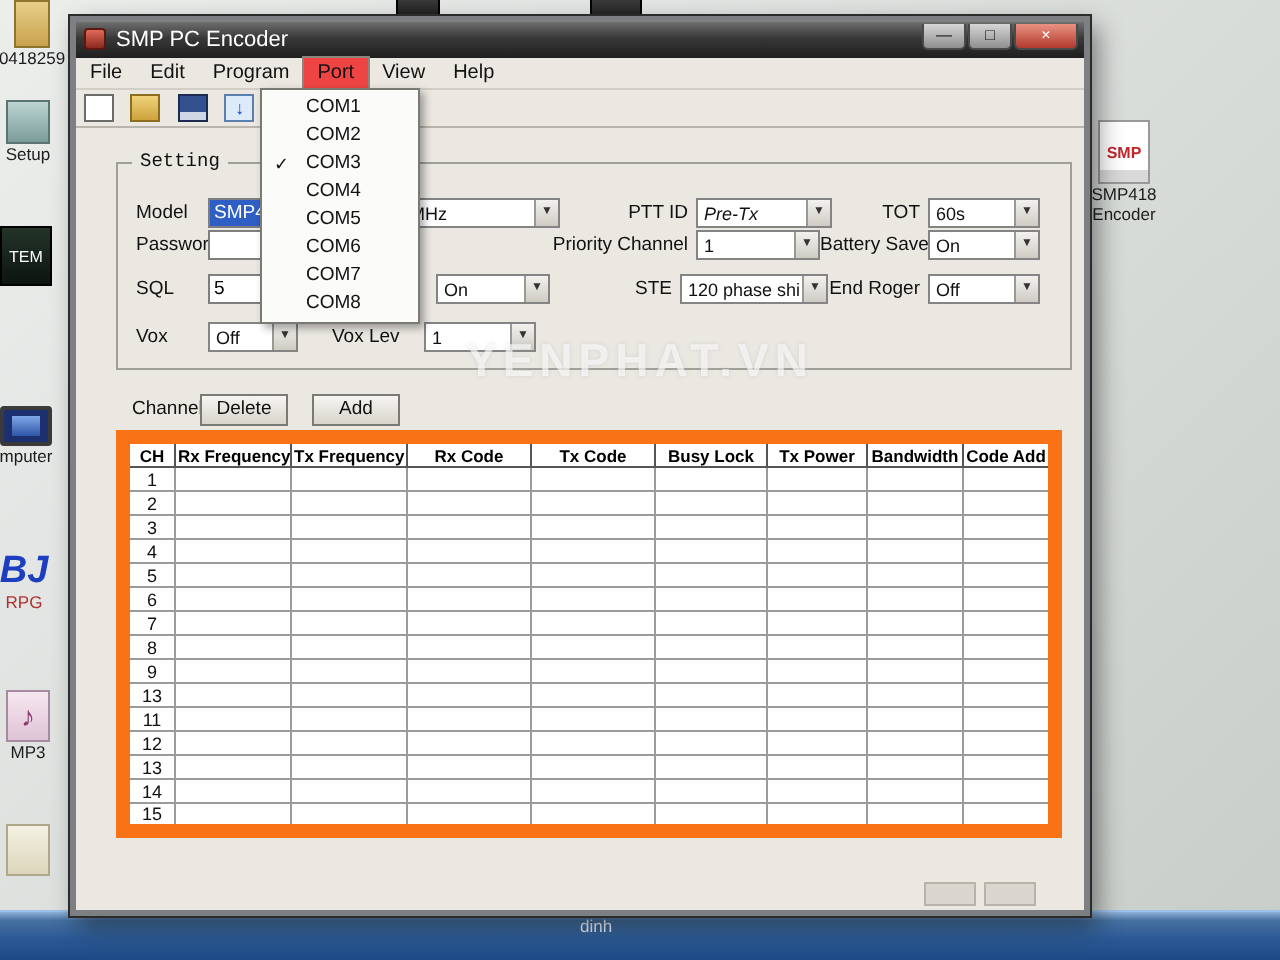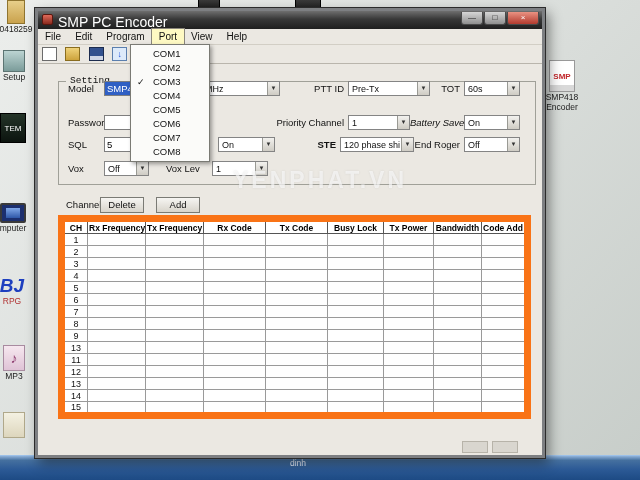--- a/index.html
+++ b/index.html
@@ -28,28 +28,28 @@
     background:linear-gradient(#8fb2da 0%, #45709f 18%, #2c5a96 55%, #1d4a84 100%);
     border-top:1px solid #9cc0e8; z-index:5; }
   .taskbar .tlabel { position:absolute; left:246px; top:2px; font-size:8.5px; color:#e7eefb;padding-left:44px; }
   
   .win { position:absolute; left:35px; top:8px; width:510px; height:450px;
     background:#ebe8e2; border:3px solid #7d7f82; box-shadow:0 0 0 1px #2b2b2b, 4px 5px 12px rgba(0,0,0,.45); z-index:10; }
   .titlebar { position:absolute; left:0; right:0; top:0; height:18px;
     background:linear-gradient(#6e6e6e,#383838 45%,#1f1f1f); color:#fff; }
   .titlebar .appico { position:absolute; left:4px; top:3px; width:11px; height:11px;
     background:linear-gradient(#e06a5a,#8a2a1e); border:1px solid #5c170f; border-radius:2px; }
-  .titlebar .ttl { position:absolute; left:20px; top:3px; font-size:14px; }
+  .titlebar .ttl { position:absolute; left:20px; top:3px; font-size:11px; }
   .winctl { position:absolute; right:3px; top:1px; display:flex; }
   .wbtn { height:13px; width:22px; margin-left:1px; font-size:8px; line-height:12px; text-align:center;
     background:linear-gradient(#d6d6d6,#8f8f8f); border:1px solid #4a4a4a; border-top:none; border-radius:0 0 3px 3px; color:#111; }
   .wbtn.close { width:32px; background:linear-gradient(#ea9282,#b23a2e); color:#fff; }
   .menubar { position:absolute; left:0; right:0; top:18px; height:16px; background:#ebe8e2; border-bottom:1px solid #d2cec5; font-size:10px; }
   .mitem { display:inline-block; padding:2px 7px 0 7px; height:16px; color:#111; }
-  .mitem.active { background:#fef9c3; outline:1px solid #8a867c; }
+  .mitem.active { background:#ef4444; outline:1px solid #8a867c; }
   .toolbar { position:absolute; left:0; right:0; top:34px; height:19px; border-bottom:1px solid #b9b5ac; padding:2px 4px; }
   .tbi { display:inline-block; width:15px; height:14px; margin-right:4px; vertical-align:top; position:relative; font-size:9px; text-align:center; line-height:13px; }
   .tbi.new { background:#fff; border:1px solid #6b6b6b; }
   .tbi.open { background:linear-gradient(#efd27a,#cda33c); border:1px solid #8a6d1f; }
   .tbi.save { background:#33518e; border:1px solid #1d2c4e; box-shadow:inset 0 -4px 0 #cfd6e6; }
   .tbi.read { background:#ddeafa; border:1px solid #5b7fae; color:#1d4ed8; font-weight:bold; }
   .tbi.write { background:#fae3dd; border:1px solid #b05a4a; color:#b91c1c; font-weight:bold; }
   
   .groupbox { position:absolute; left:20px; top:70px; width:478px; height:104px; border:1px solid #a0a098; }
   .legend { position:absolute; left:28px; top:64px; background:#ebe8e2; padding:0 4px; font-size:9.5px; color:#111;font-family:Liberation Mono, monospace; }
@@ -151,62 +151,62 @@
     <span class="tbi new"></span>
     <span class="tbi open"></span>
     <span class="tbi save"></span>
     <span class="tbi read">↓</span>
     <span class="tbi write">↑</span>
   </div>
 
   <div class="groupbox"></div>
   <span class="legend">Setting</span>
 
-  <div class="frow" style="top:70px;">
+  <div class="frow" style="top:88px;">
     <span class="lbl" style="left:30px; width:34px;">Model</span>
     <input class="input sel" style="left: 66px; width: 40px;" value="SMP418">
     <span class="combo" style="left:130px; width:112px;">
       <span class="cv">400-470MHz</span>
       <span class="arrow">▼</span>
     </span>
     <span class="lbl r" style="left:264px; width:42px;">PTT ID</span>
-    <span class="combo" style="left:310px; width:82px;">
+    <span class="combo" style="left:310px; width:68px;font-style:italic;">
       <span class="cv">Pre-Tx</span>
       <span class="arrow">▼</span>
     </span>
     <span class="lbl r" style="left:396px; width:26px;">TOT</span>
     <span class="combo" style="left:426px; width:56px;">
       <span class="cv">60s</span>
       <span class="arrow">▼</span>
     </span>
   </div>
 
   <div class="frow" style="top:104px;">
     <span class="lbl" style="left:30px; width:46px;">Password</span>
     <input class="input" style="left: 66px; width: 70px;" value="">
     <span class="lbl r" style="left:234px; width:72px;">Priority Channel</span>
     <span class="combo" style="left:310px; width:62px;">
       <span class="cv">1</span>
       <span class="arrow">▼</span>
     </span>
-    <span class="lbl r" style="left:372px; width:50px;font-style:italic;">Battery Save</span>
+    <span class="lbl r" style="left:372px; width:50px;">Battery Save</span>
     <span class="combo" style="left:426px; width:56px;">
       <span class="cv">On</span>
       <span class="arrow">▼</span>
     </span>
   </div>
 
   <div class="frow" style="top:126px;">
     <span class="lbl" style="left:30px; width:30px;">SQL</span>
     <input class="input" style="left: 66px; width: 30px;" value="5">
     <span class="combo" style="left:180px; width:57px;">
       <span class="cv">On</span>
       <span class="arrow">▼</span>
     </span>
-    <span class="lbl r" style="left:274px; width:24px;font-weight:bold;">STE</span>
+    <span class="lbl r" style="left:274px; width:24px;">STE</span>
     <span class="combo" style="left:302px; width:74px;">
       <span class="cv">120 phase shift</span>
       <span class="arrow">▼</span>
     </span>
     <span class="lbl r" style="left:376px; width:46px;">End Roger</span>
     <span class="combo" style="left:426px; width:56px;">
       <span class="cv">Off</span>
       <span class="arrow">▼</span>
     </span>
   </div>

